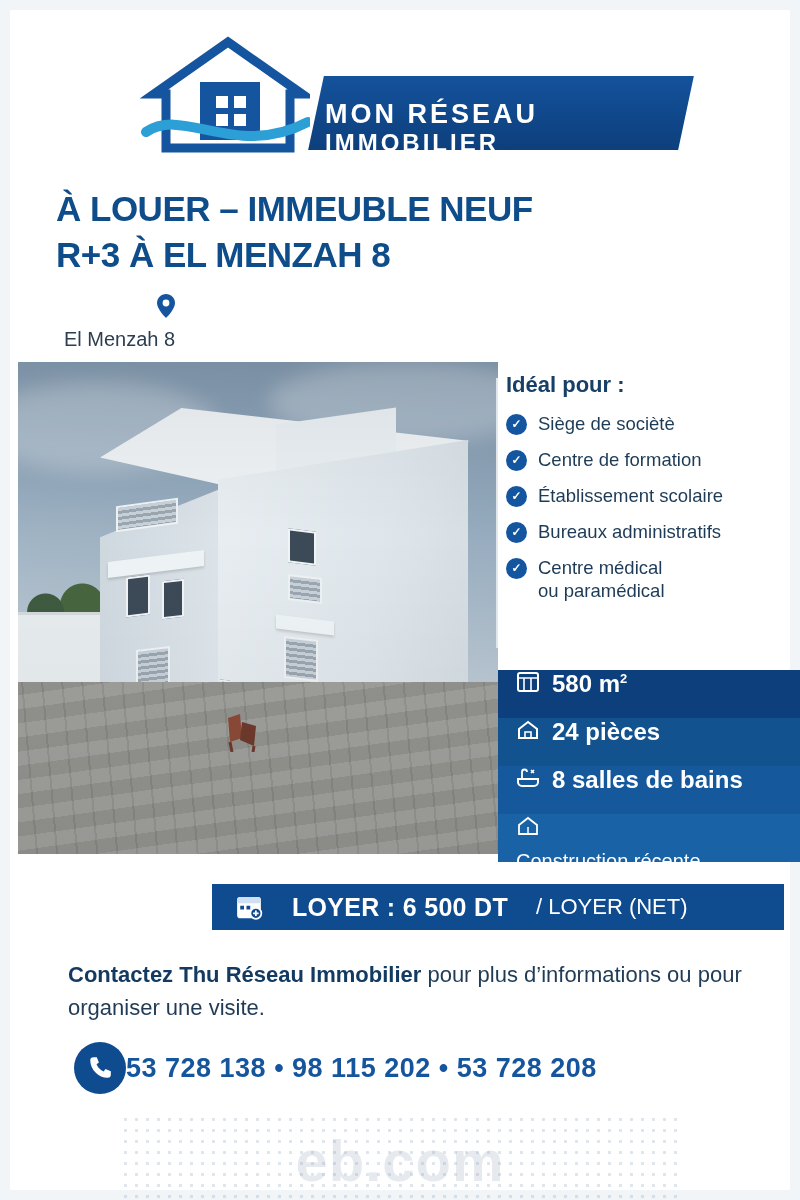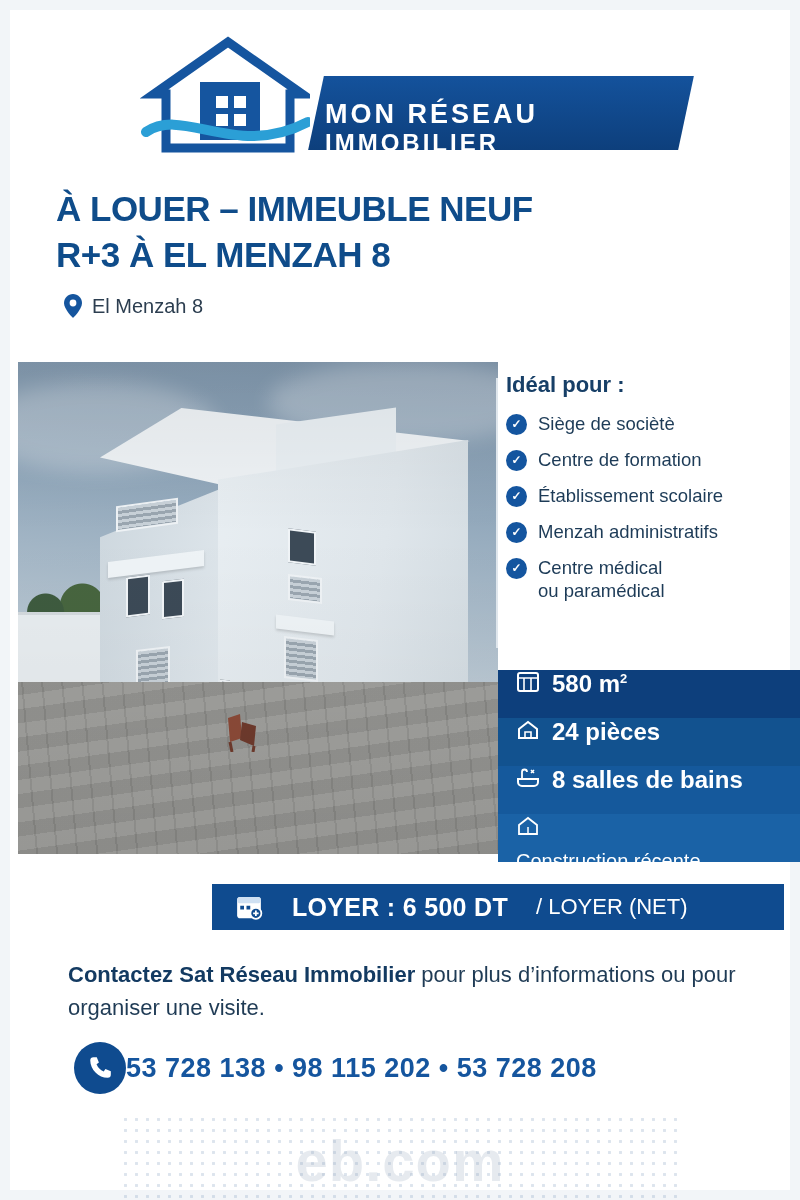--- a/index.html
+++ b/index.html
@@ -57,20 +57,21 @@
     line-height: 46px;
     letter-spacing: -0.5px;
   }
   .title .t2 { display: block; }
   .loc {
     position: absolute;
     left: 64px; top: 294px;
     display: flex; align-items: flex-end; gap: 10px;
     color: #2c3e50;
     font-size: 20px;
+    flex-direction: column;
   }
   .pin { color: #15559e; }
 
   
   .photo {
     position: absolute;
     left: 18px; top: 362px;
     width: 480px; height: 492px;
     overflow: hidden;
     background: #9fb3c4;
@@ -365,21 +366,21 @@
       <li>
         <span class="chk">✓</span>
         <span>Centre de formation</span>
       </li>
       <li>
         <span class="chk">✓</span>
         <span>Établissement scolaire</span>
       </li>
       <li>
         <span class="chk">✓</span>
-        <span>Menzah administratifs</span>
+        <span>Bureaux administratifs</span>
       </li>
       <li>
         <span class="chk">✓</span>
         <span style="white-space:pre-line">Centre médical
 ou paramédical</span>
       </li>
     </ul>
   </div>
 
   <div class="specs">
@@ -431,21 +432,21 @@
         <path d="M17.5 14.8v4.4M15.3 17h4.4" stroke="#ffffff" stroke-width="1.4"></path>
         <rect x="5" y="11" width="3" height="3" fill="#0f4b8f"></rect>
         <rect x="10" y="11" width="3" height="3" fill="#0f4b8f"></rect>
       </svg>
     </span>
     <span class="strong">LOYER : 6 500 DT</span>
     <span class="light">/ LOYER (NET)</span>
   </div>
 
   <div class="contact">
-    <b>Contactez Sat Réseau Immobilier</b><span> pour plus d’informations ou pour organiser une visite.</span>
+    <b>Contactez Thu Réseau Immobilier</b><span> pour plus d’informations ou pour organiser une visite.</span>
   </div>
 
   <div class="phones">
     <span class="phone-circle">
       <svg width="26" height="26" viewBox="0 0 24 24">
         <path d="M6 2h3l2 5-2.2 1.6a12 12 0 0 0 6.6 6.6L17 13l5 2v3a3 3 0 0 1-3 3C10.7 21 3 13.3 3 5a3 3 0 0 1 3-3z" fill="#ffffff"></path>
       </svg>
     </span>
     <span class="phone-nums">53 728 138 • 98 115 202 • 53 728 208</span>
   </div>

